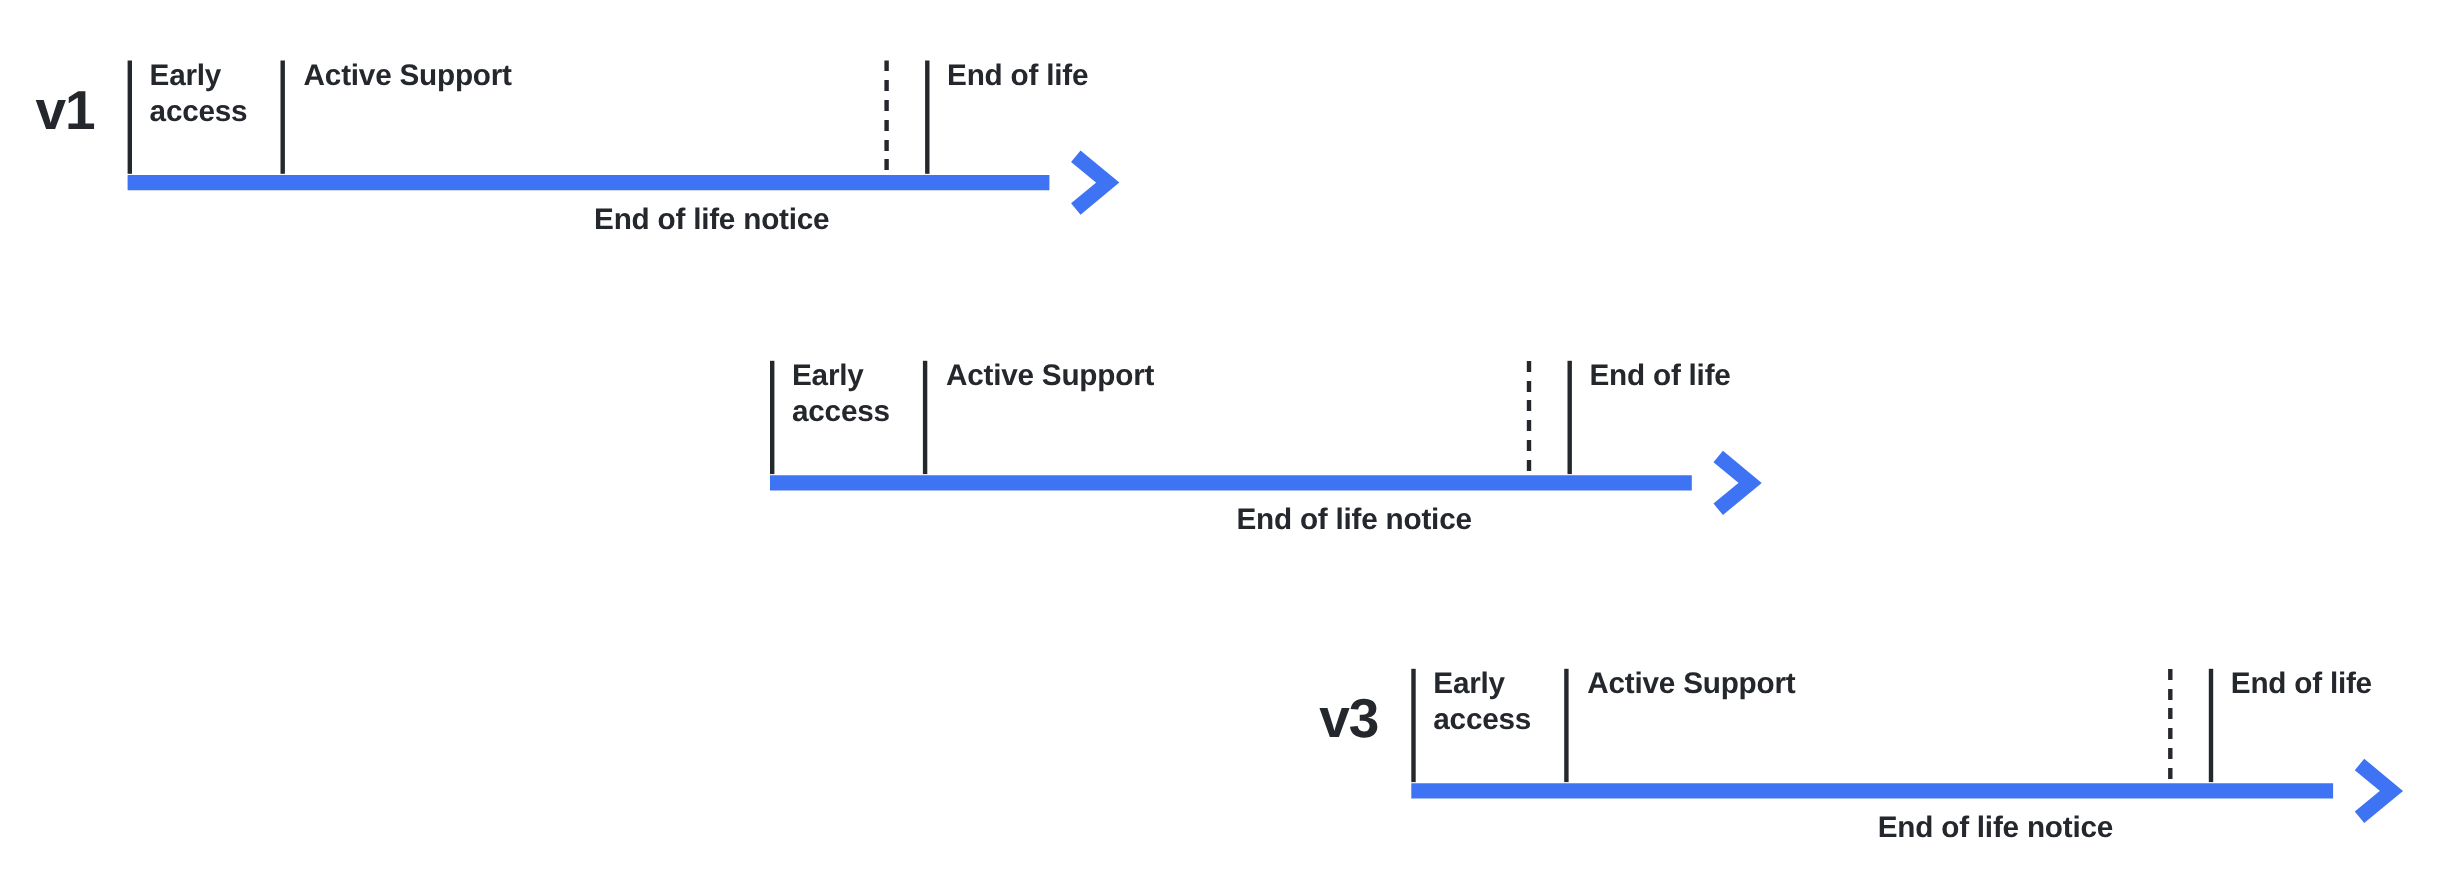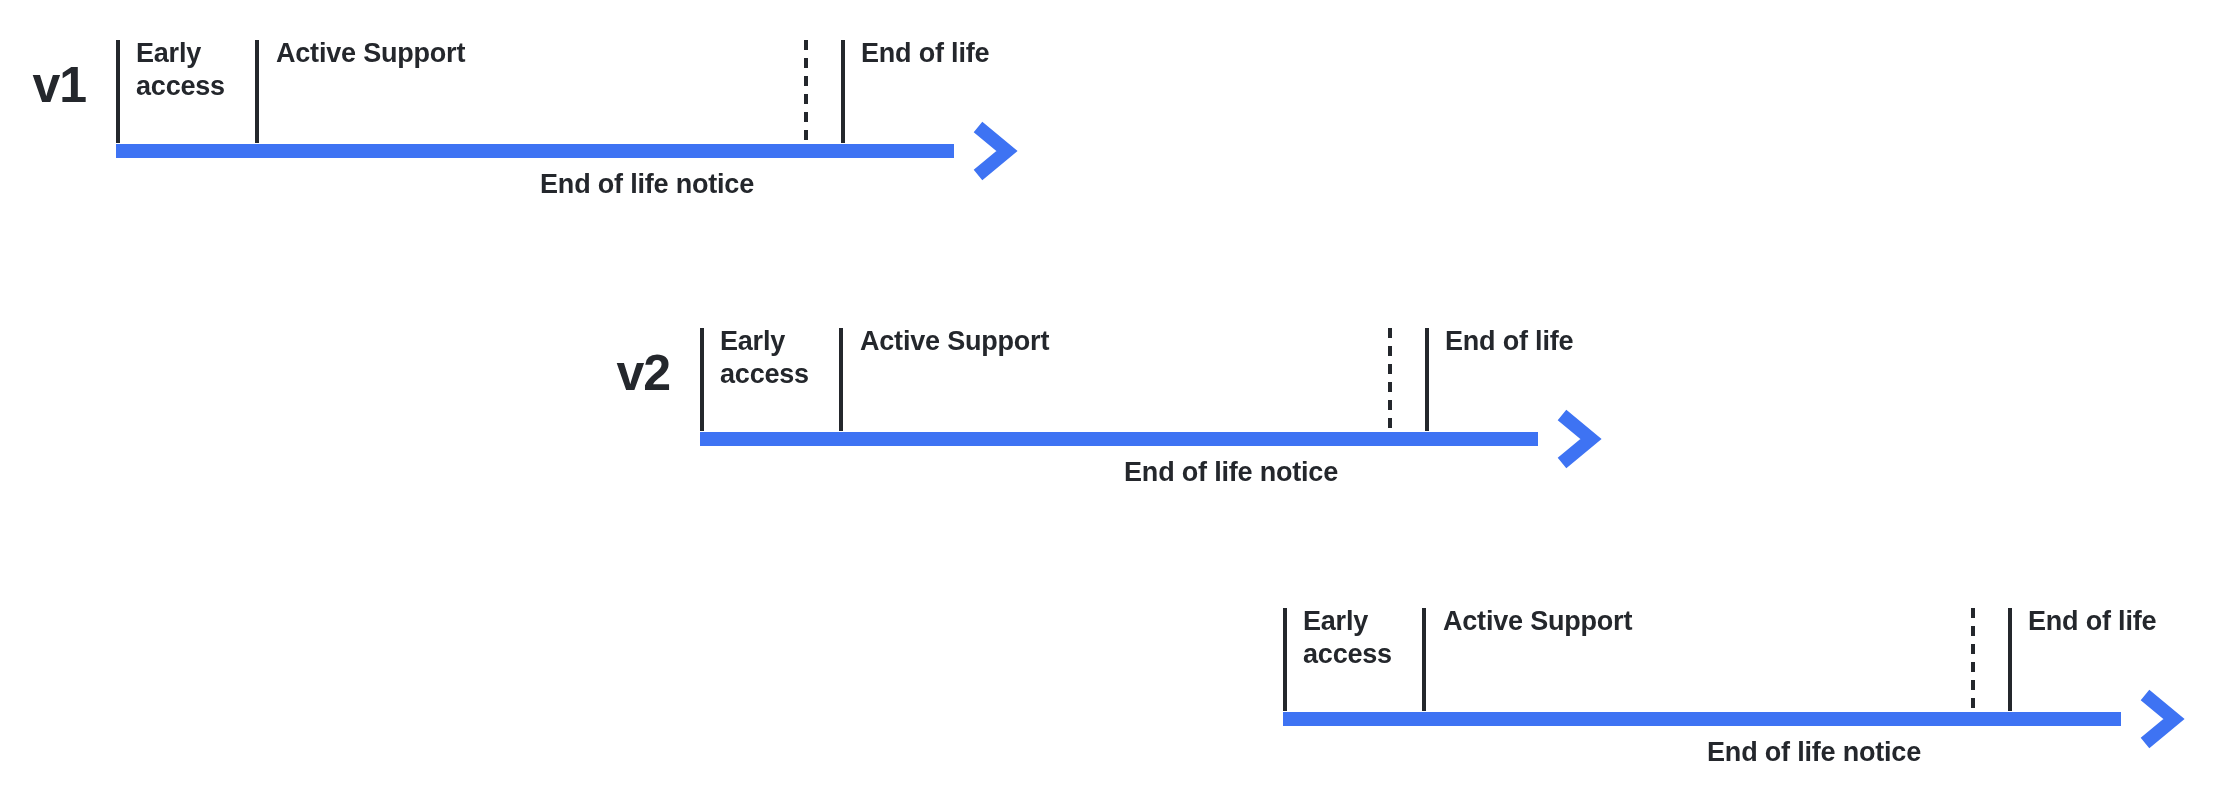--- a/index.html
+++ b/index.html
@@ -16,21 +16,21 @@
   .canvas {
     position: relative;
     width: 2228px;
     height: 812px;
   }
   .timeline {
     position: absolute;
     width: 910px;
     height: 230px;
   }
-  .tl-1 { left: 116px; top: 40px; }
+  .tl-1 { left: 116px; top: 55px; }
   .tl-2 { left: 700px; top: 328px; }
   .tl-3 { left: 1283px; top: 608px; }
 
   .version {
     position: absolute;
     left: -240px;
     top: 20px;
     width: 210px;
     text-align: right;
     font-size: 50px;
@@ -109,36 +109,36 @@
     <div class="phase-label label-active">Active Support</div>
     <div class="phase-label label-eol">End of life</div>
     <svg class="arrow-svg" viewBox="0 0 910 62" xmlns="http://www.w3.org/2000/svg">
       <line x1="0" y1="31" x2="838" y2="31" stroke-width="14" stroke="#3E73F3"></line>
       <polyline points="862,7 891,31 862,55" fill="none" stroke-width="13.5" stroke-linejoin="miter" stroke="#3E73F3"></polyline>
     </svg>
     <div class="notice">End of life notice</div>
   </div>
 
   <div class="timeline tl-2">
-    <div class="version">v2</div>
     <div class="tick t-start"></div>
     <div class="tick t-mid"></div>
     <div class="tick-dashed"></div>
     <div class="tick t-end"></div>
     <div class="phase-label label-early">Early access</div>
     <div class="phase-label label-active">Active Support</div>
     <div class="phase-label label-eol">End of life</div>
     <svg class="arrow-svg" viewBox="0 0 910 62" xmlns="http://www.w3.org/2000/svg">
       <line x1="0" y1="31" x2="838" y2="31" stroke-width="14" stroke="#3E73F3"></line>
       <polyline points="862,7 891,31 862,55" fill="none" stroke-width="13.5" stroke-linejoin="miter" stroke="#3E73F3"></polyline>
     </svg>
     <div class="notice">End of life notice</div>
   </div>
 
   <div class="timeline tl-3">
+    <div class="version">v3</div>
     <div class="tick t-start"></div>
     <div class="tick t-mid"></div>
     <div class="tick-dashed"></div>
     <div class="tick t-end"></div>
     <div class="phase-label label-early">Early access</div>
     <div class="phase-label label-active">Active Support</div>
     <div class="phase-label label-eol">End of life</div>
     <svg class="arrow-svg" viewBox="0 0 910 62" xmlns="http://www.w3.org/2000/svg">
       <line x1="0" y1="31" x2="838" y2="31" stroke-width="14" stroke="#3E73F3"></line>
       <polyline points="862,7 891,31 862,55" fill="none" stroke-width="13.5" stroke-linejoin="miter" stroke="#3E73F3"></polyline>

